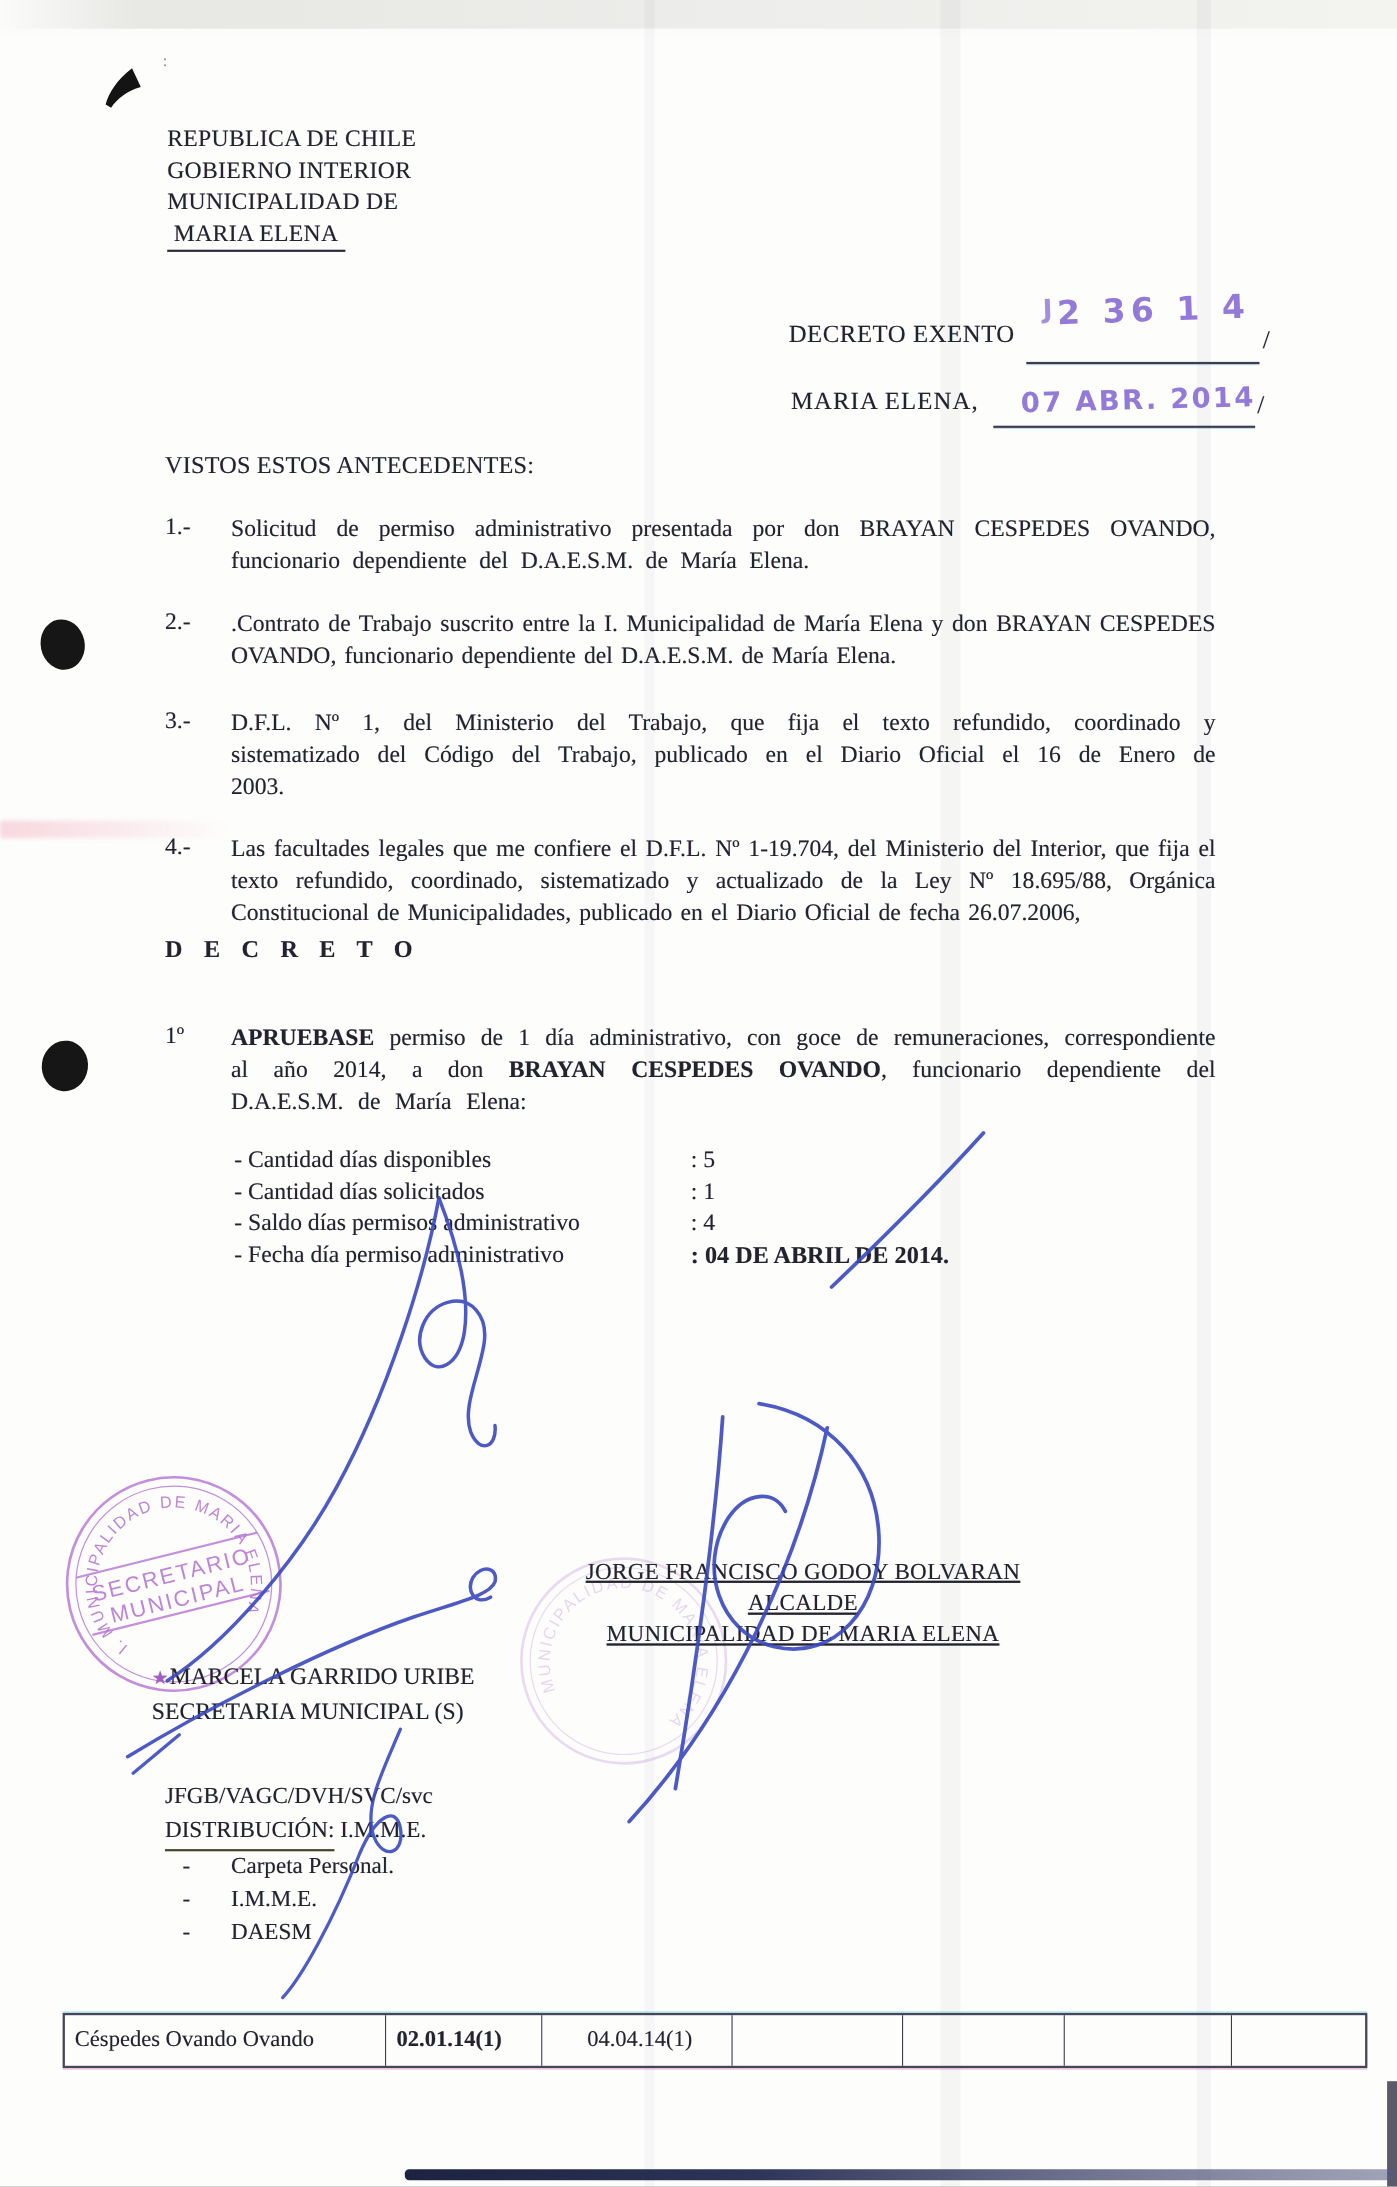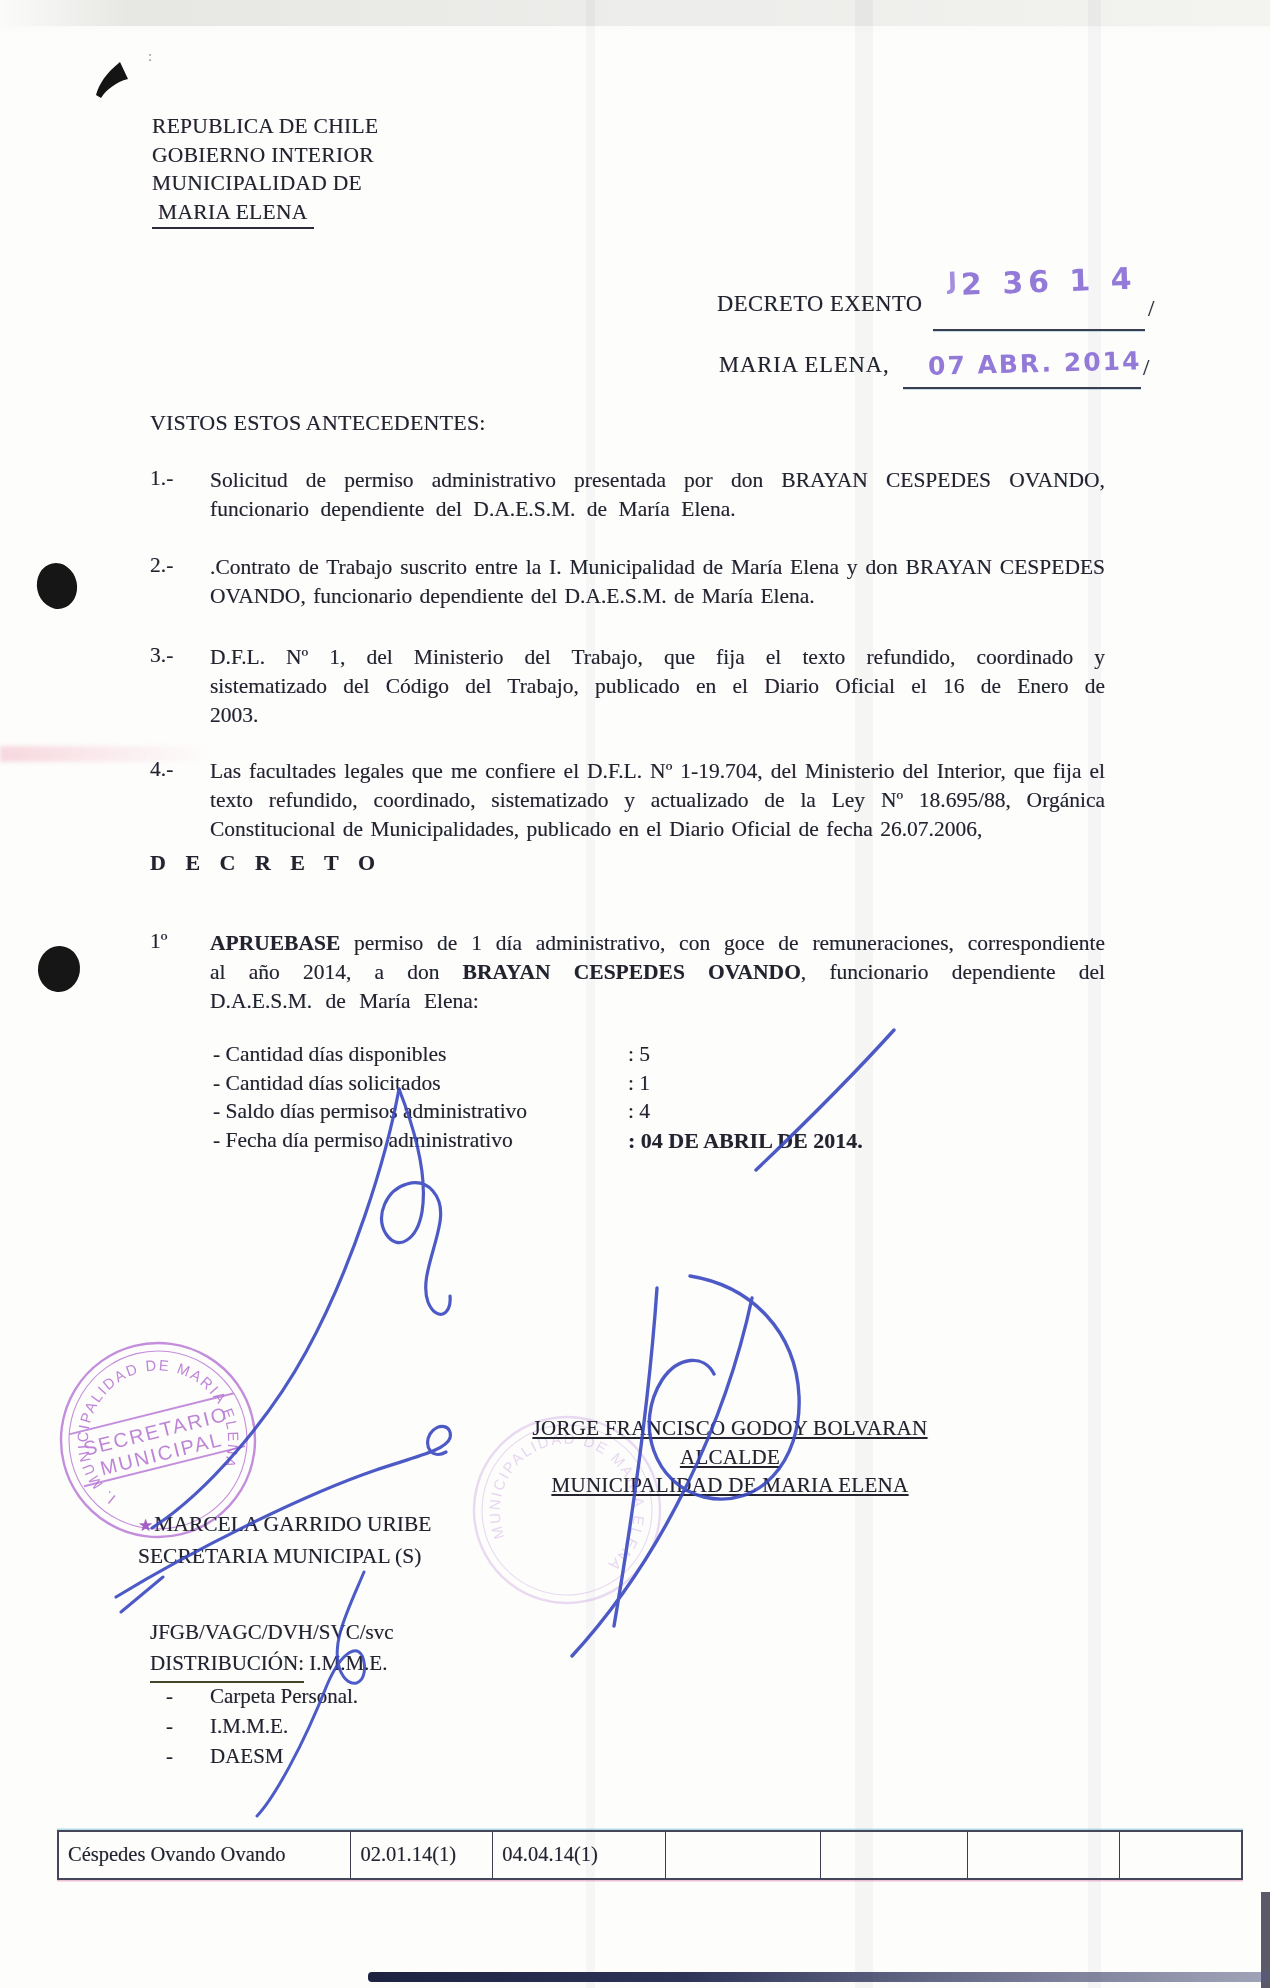--- a/index.html
+++ b/index.html
@@ -66,21 +66,21 @@
   .dist-item{left:150px;width:400px;font-size:21px;}
   .dist-item .dash{position:absolute;left:16px;}
   .dist-item .txt{position:absolute;left:60px;white-space:nowrap;}
   
   .registry{left:57px;top:1830px;width:1186px;height:50px;display:flex;box-sizing:border-box;
     border:2px solid #46465a;
     box-shadow:0 -1.5px 0 rgba(70,170,200,.4), 0 1.5px 0 rgba(200,80,150,.35);}
   .registry .cell{box-sizing:border-box;border-right:1.8px solid #3c3c50;
     font-size:20.5px;padding:11px 4px 0 9px;overflow:hidden;white-space:nowrap;}
   .registry .cell:last-child{border-right:none;}
-  .c0{width:293px;}.c1{width:142px;}.c2{width:173px;}.c3{width:155px;}
+  .c0{width:293px;}.c1{width:142px;font-weight:bold;}.c2{width:173px;text-align:center;}.c3{width:155px;}
   .c4{width:148px;}.c5{width:152px;}.c6{width:121px;}
   
   .seal{overflow:visible;}
   .seal-left{left:40px;top:1318px;}
   .seal-right{left:452px;top:1392px;opacity:.24;}
   svg text{font-family:"Liberation Sans",sans-serif;}
   .overlay{left:0;top:0;pointer-events:none;}
   .corner-dot{left:148px;top:48px;font-size:15px;color:#8b8b8b;}
 </style>
 </head>

